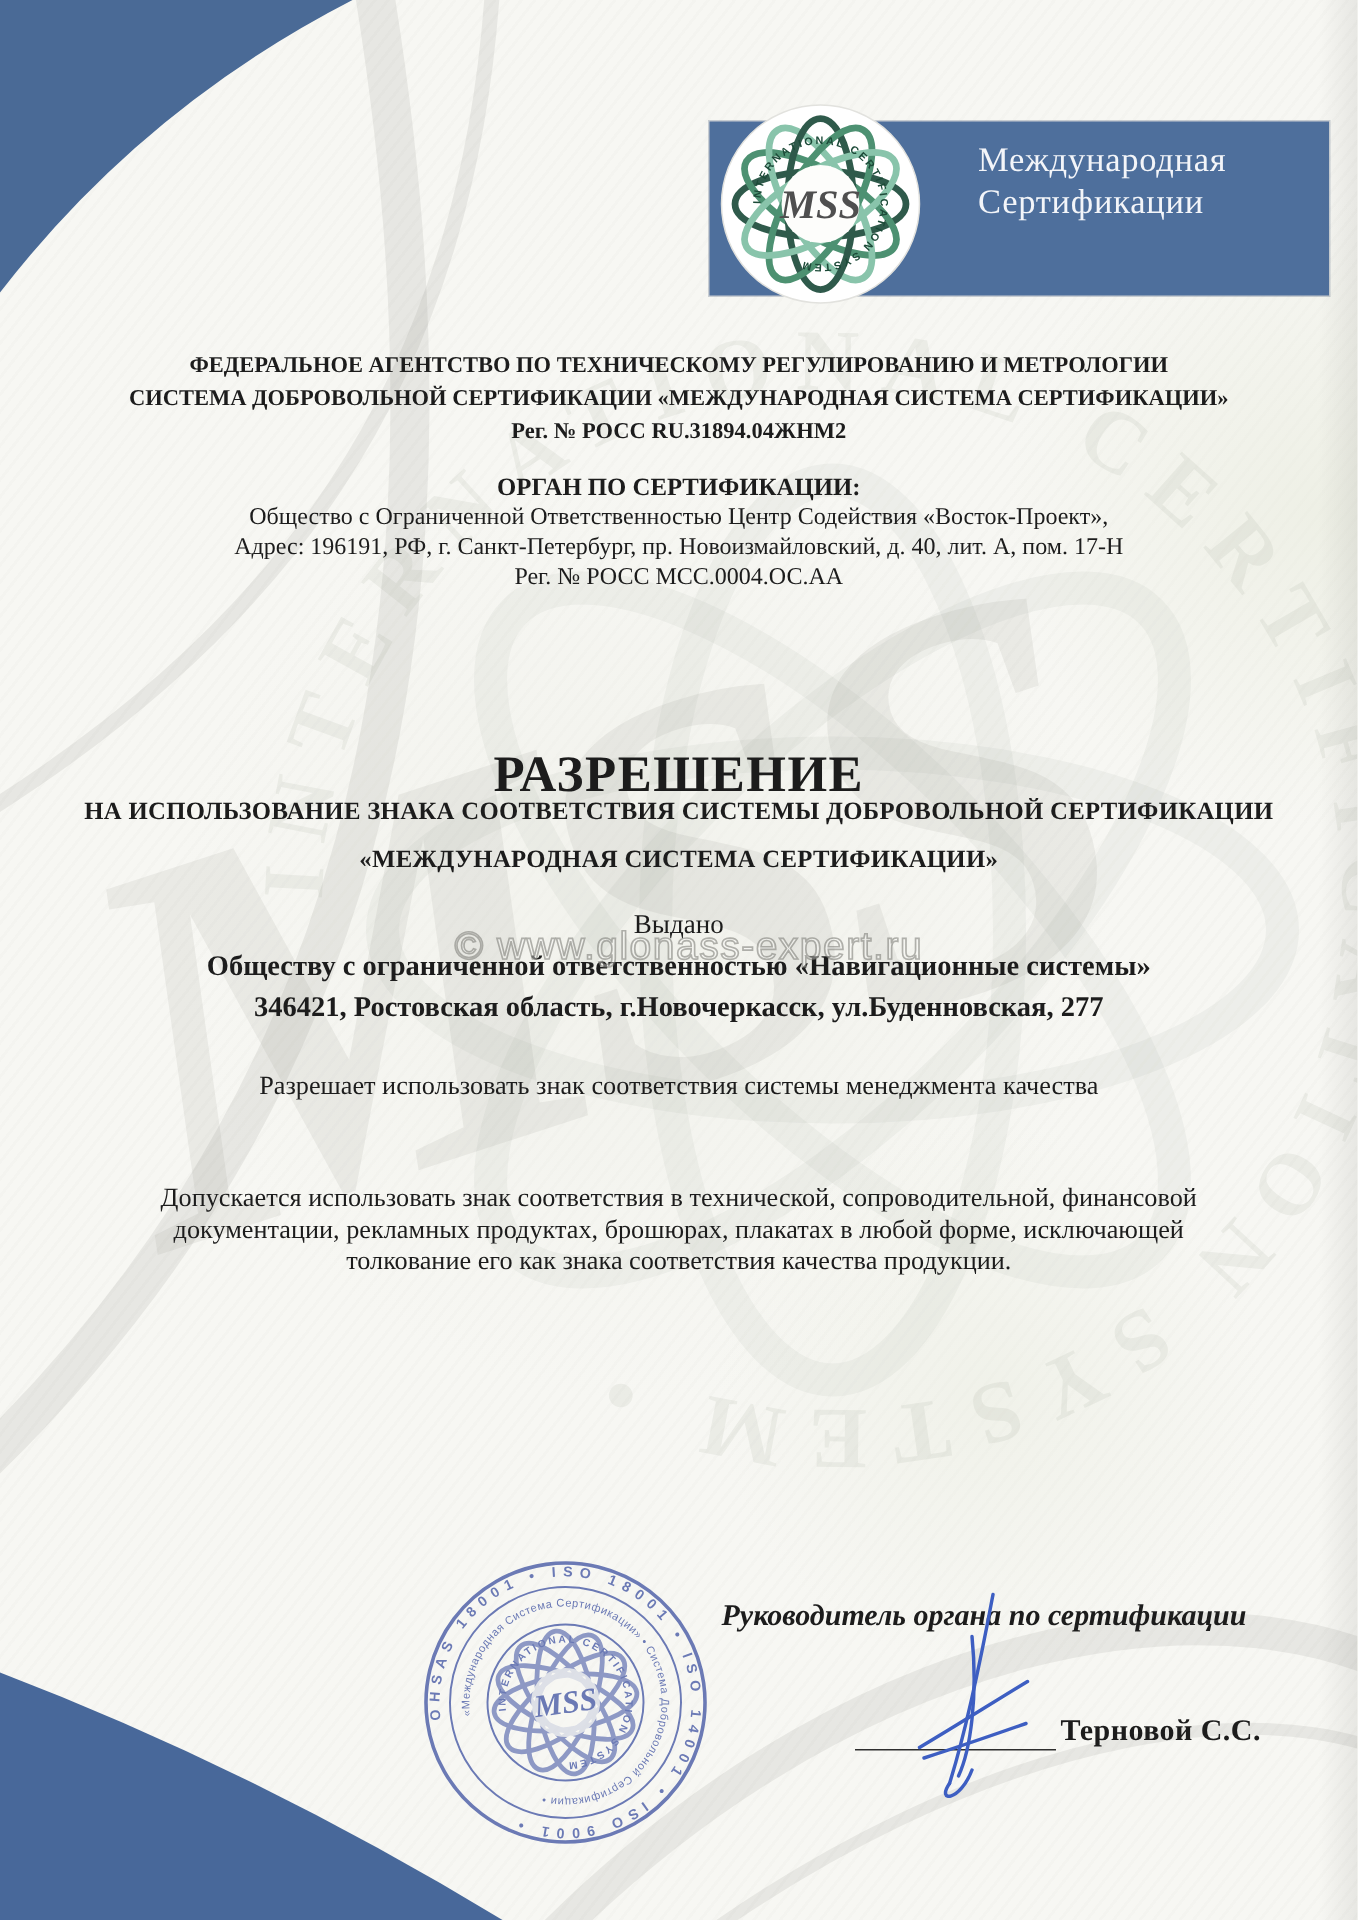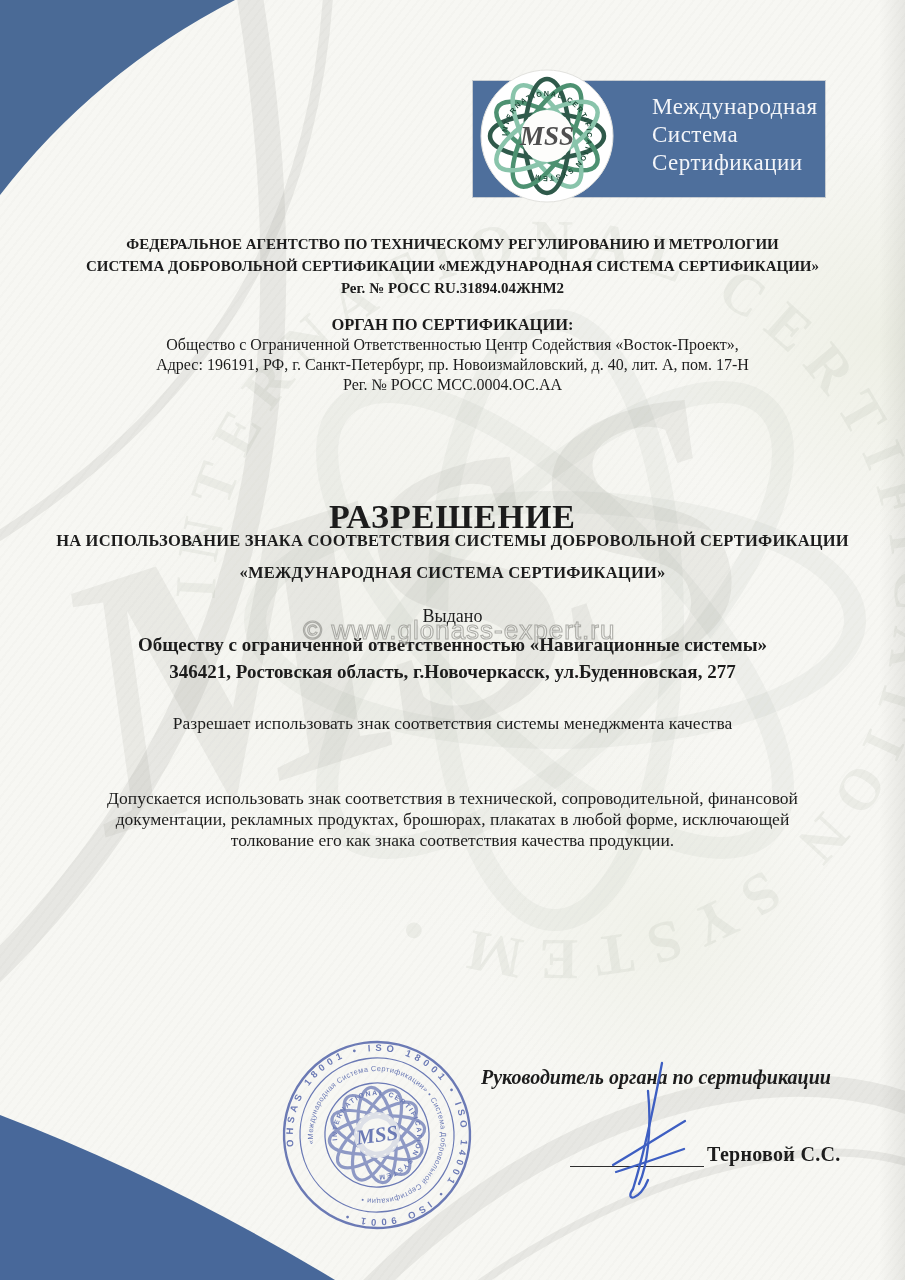--- a/index.html
+++ b/index.html
@@ -12,21 +12,21 @@
       radial-gradient(circle 420px at 430px 620px, rgba(236,237,229,.5), rgba(236,237,229,0) 75%),
       repeating-linear-gradient(128deg, rgba(120,120,110,.022) 0 2px, rgba(255,255,255,0) 2px 7px),
       #f7f7f3;
     font-family:"Liberation Serif","DejaVu Serif",serif;
     color:#1c1c1c;
   }
   .edge-shade{position:absolute;right:0;top:0;width:26px;height:1280px;
     background:linear-gradient(to right, rgba(0,0,0,0), rgba(90,90,85,.10));}
   .corner-svg{position:absolute;left:0;top:0;width:905px;height:1280px;}
   
-  .banner{position:absolute;left:473px;top:81px;width:352px;height:116px;
+  .banner{position:absolute;left:473px;top:81px;width:413px;height:116px;
     background:var(--banner-blue,#4e6f9c);box-shadow:0 0 0 1px rgba(60,80,110,.25);text-decoration:underline;}
   .banner-text{position:absolute;left:179px;top:12px;color:#f3f5f9;
     font-size:23px;line-height:28px;letter-spacing:.5px;}
   .logo-svg{position:absolute;left:477px;top:66px;}
   
   .cblock{position:absolute;left:40px;width:825px;text-align:center;}
   .agency{top:233px;font-weight:bold;font-size:15px;line-height:22px;}
   .org{top:315px;font-size:16px;line-height:20px;}
   .org-heading{font-weight:bold;font-size:16.5px;}
   .doc-title{top:456px;font-weight:bold;font-size:34px;letter-spacing:1px;margin-top:42px;}
@@ -80,21 +80,20 @@
   <div class="wm-mss">MSS</div>
 
   <svg class="corner-svg" viewBox="0 0 905 1280" aria-hidden="true">
     <path d="M0,0 L235,0 Q95,72 0,195 Z" style="fill:var(--corner-blue-top,#4a6a96)"></path>
     <path d="M0,1115 Q170,1180 335,1280 L0,1280 Z" style="fill:var(--corner-blue-bottom,#48689a)"></path>
   </svg>
 
   <div class="banner">
     <div class="banner-text">
       <div>Международная</div>
-      <div>Система</div>
       <div>Сертификации</div>
     </div>
   </div>
 
   <svg class="logo-svg" width="140" height="140" viewBox="0 0 140 140">
     <defs>
       <path id="logoRing" d="M 70 70 m -40 0 a 40 40 0 1 1 80 0 a 40 40 0 1 1 -80 0"></path>
     </defs>
     <circle cx="70" cy="70" r="66" fill="#ffffff" stroke="#e2e2de" stroke-width="1"></circle>
     <g fill="none" stroke-width="4.5" opacity="0.92">

